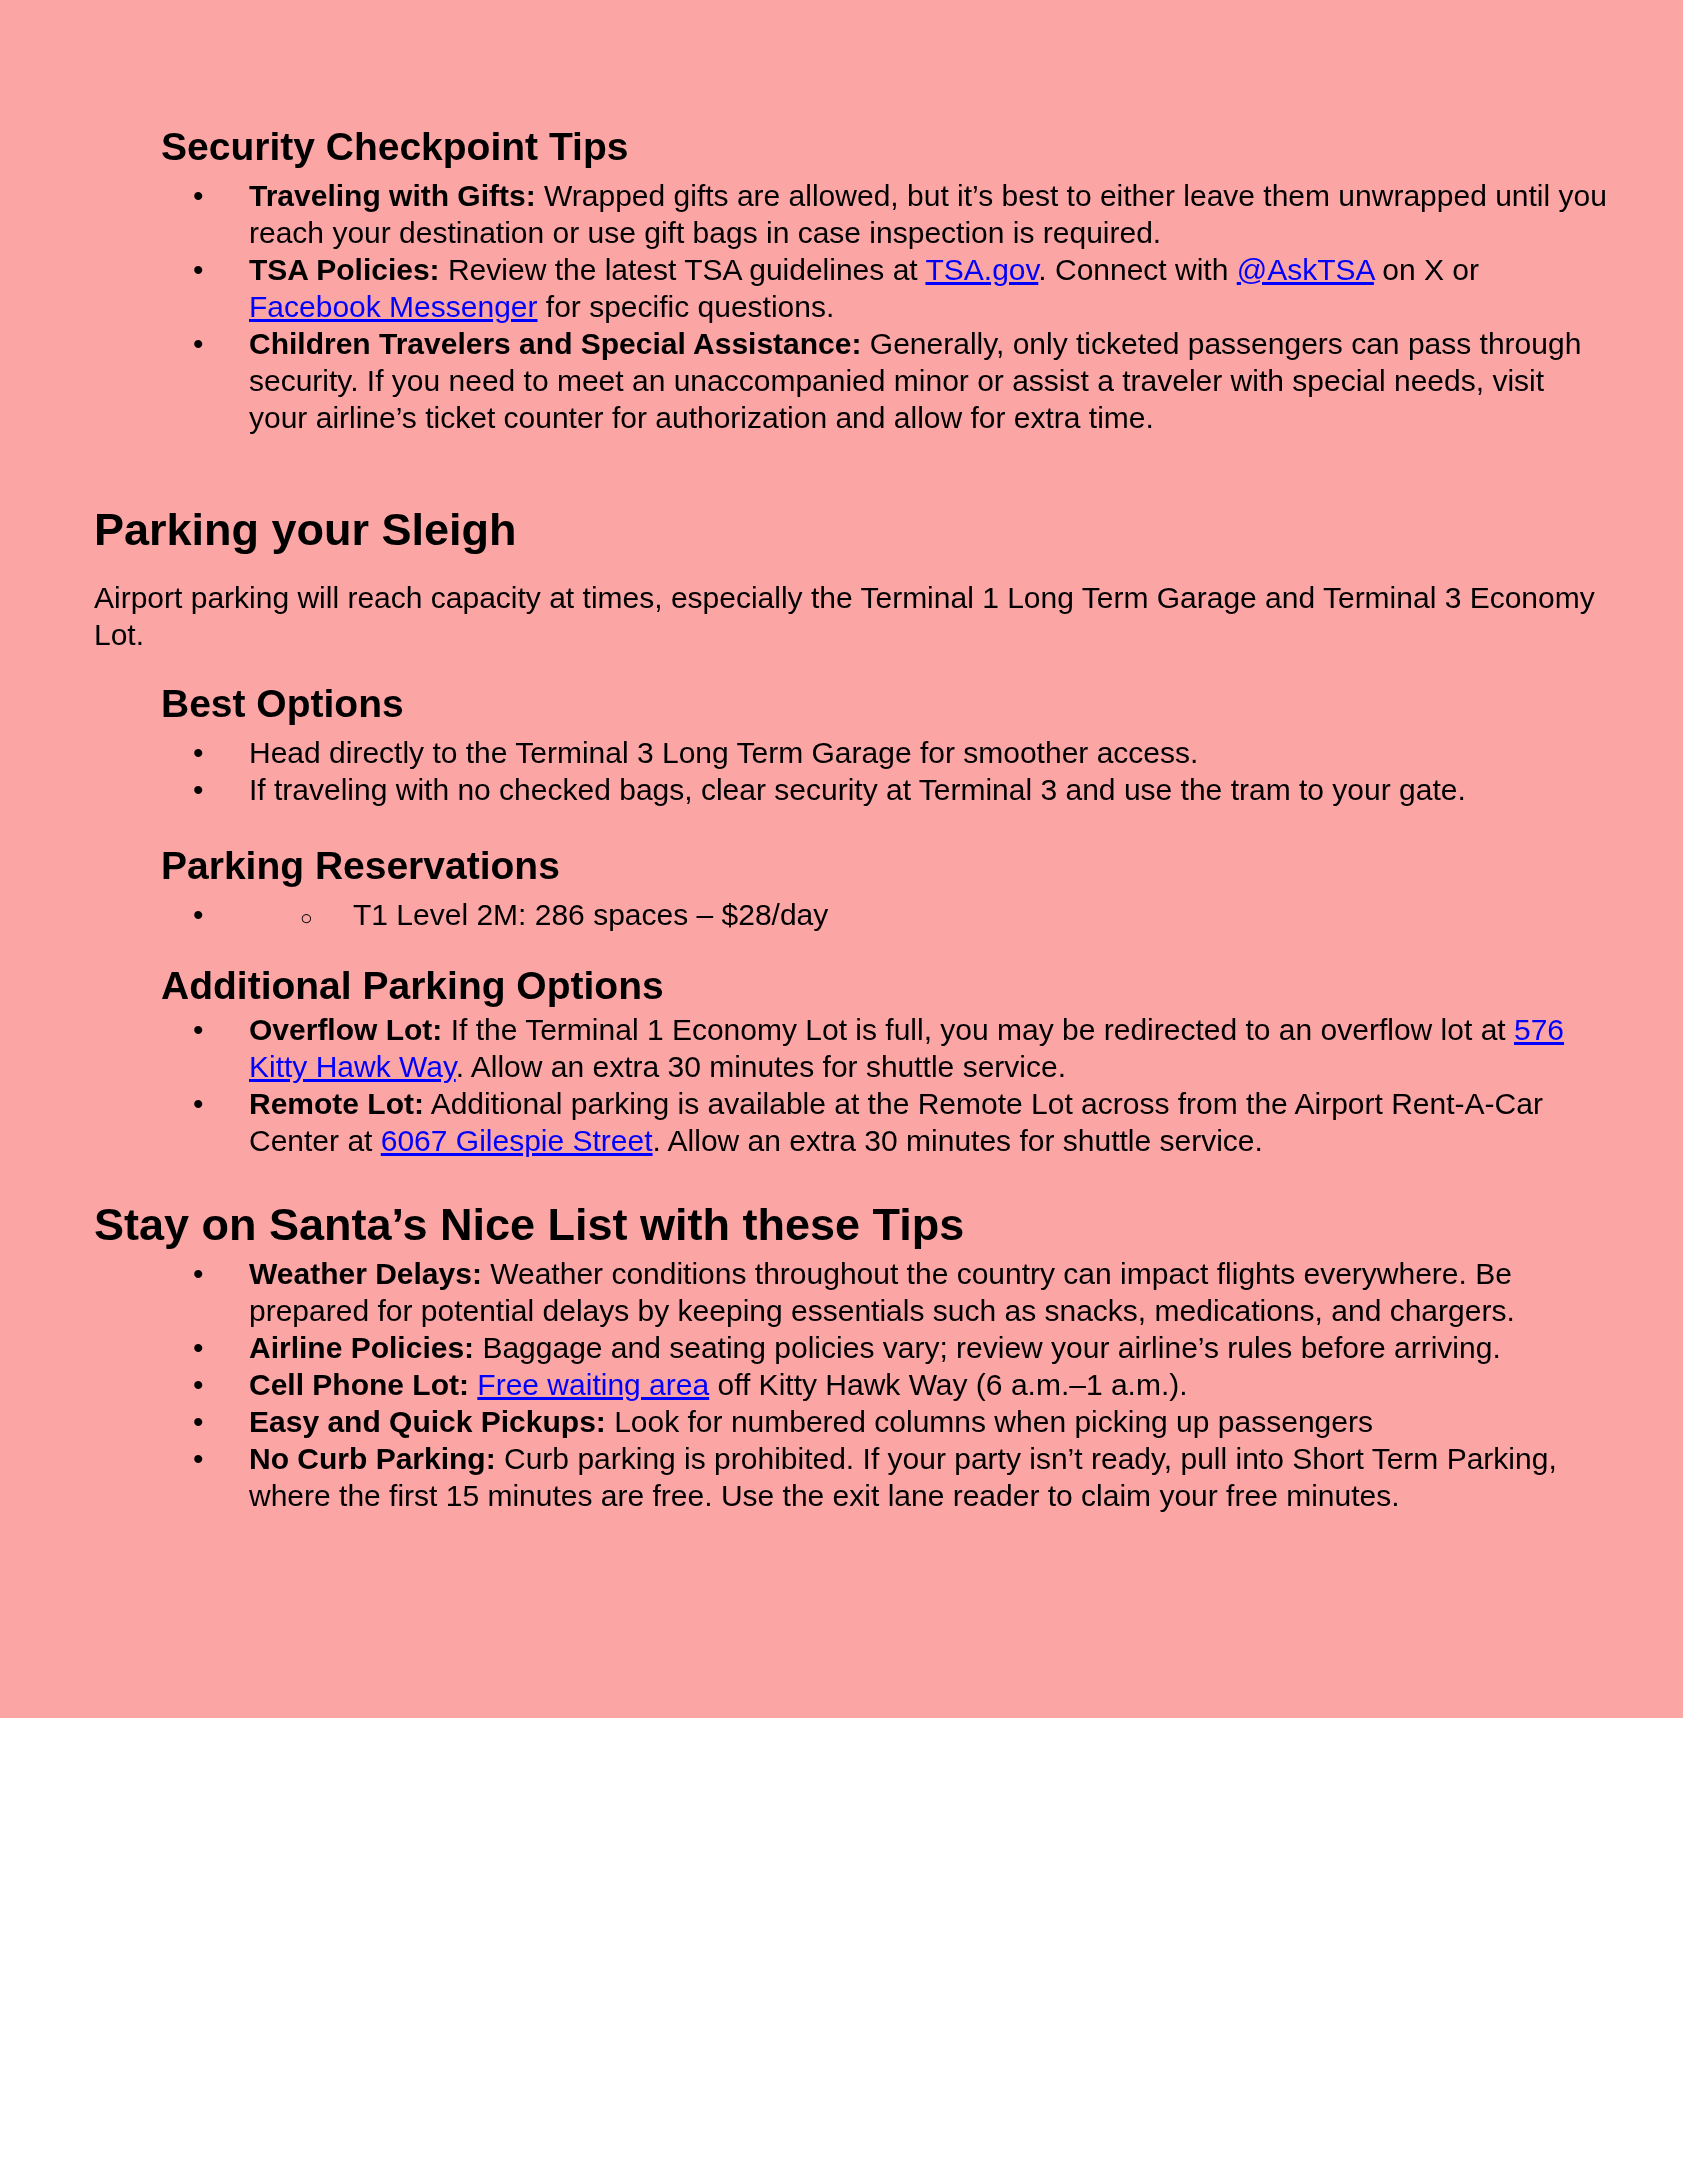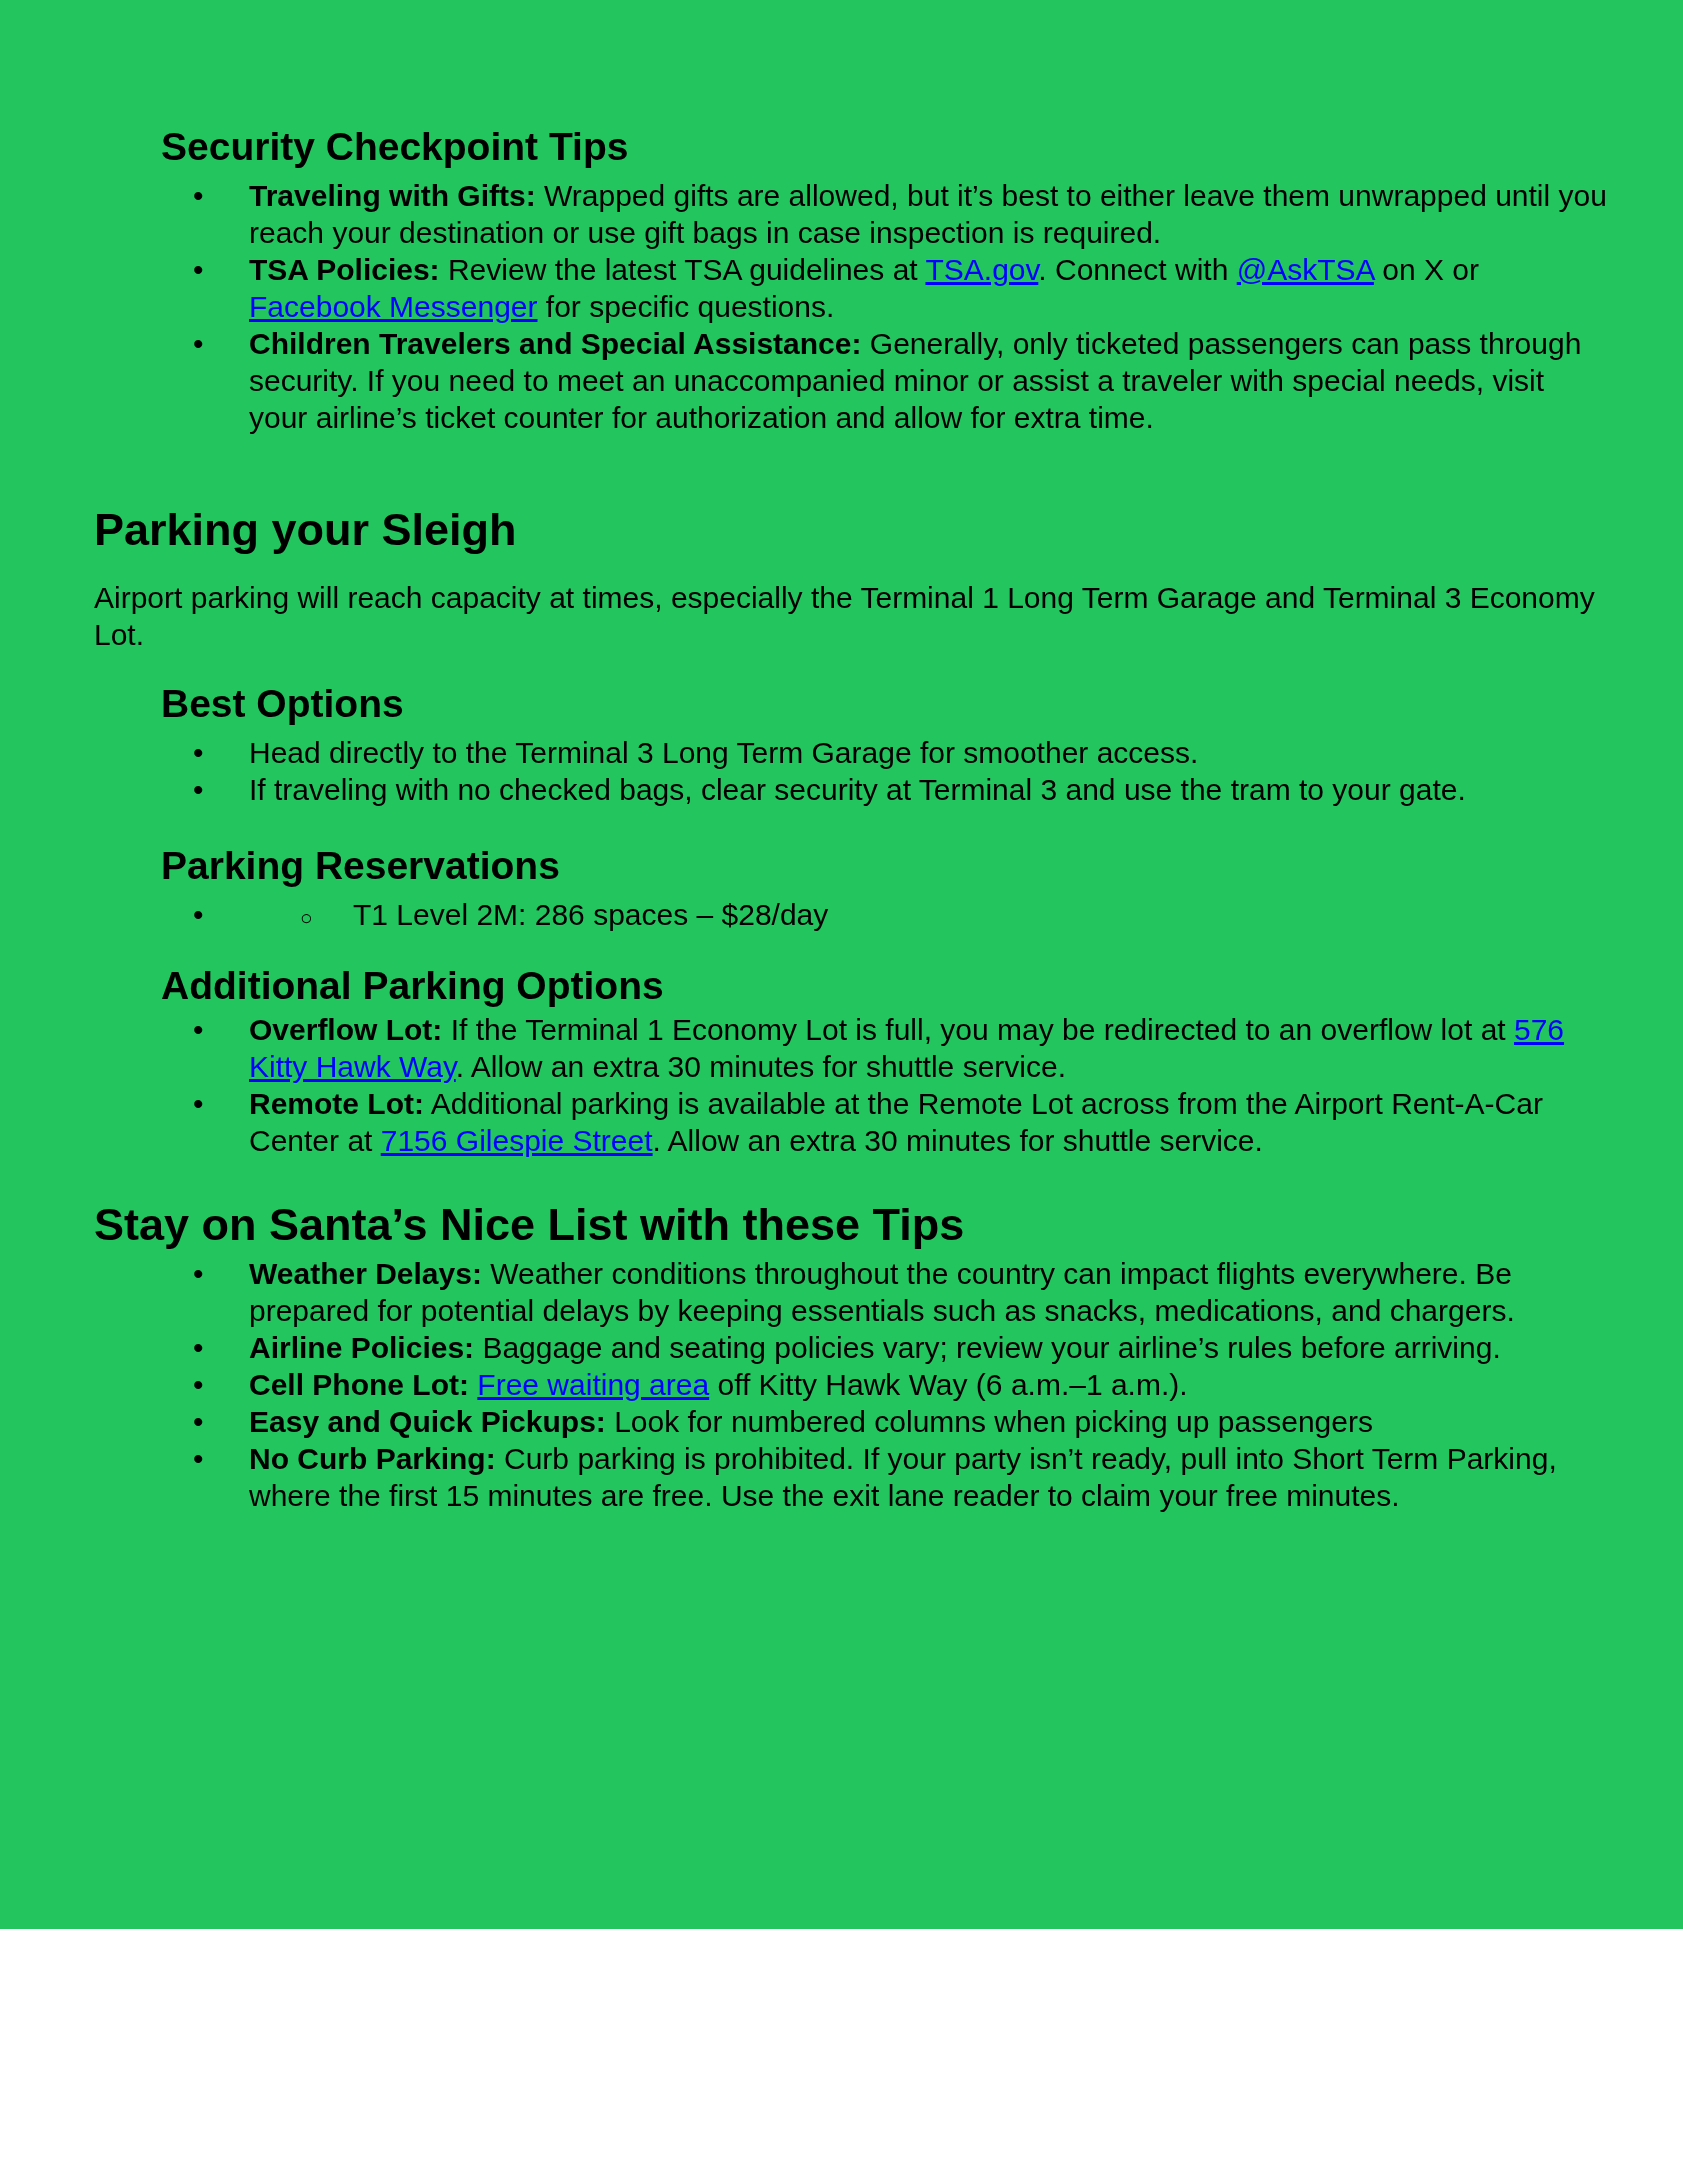--- a/index.html
+++ b/index.html
@@ -1,20 +1,20 @@
 <!DOCTYPE html>
 <html style="--link-color: #0000ff;"><head>
 <meta charset="utf-8">
 <style>
   html,body{margin:0;padding:0;background:#ffffff;}
   .page{
     position:relative;
-    width:1683px;height:1929px;
+    width:1683px;height:1718px;
     box-sizing:border-box;
-    background:#22c55e;
+    background:#fca5a5;
     color:#000000;
     font-family:"Liberation Sans","DejaVu Sans",sans-serif;
     padding:124px 74px 0 94px;
     overflow:hidden;
   }
   h1{font-size:45px;line-height:51px;font-weight:bold;margin:0;letter-spacing:0;}
   h2{font-size:39px;line-height:45px;font-weight:bold;margin:0 0 0 67px;}
   p.intro{font-size:30px;line-height:37px;margin:24px 0 0 0;}
   ul{list-style:none;margin:0;padding:0;}
   .l1>li{
@@ -75,21 +75,21 @@
     <li>
       <ul class="l2">
         <li>T1 Level 2M: 286 spaces – $28/day</li>
       </ul>
     </li>
   </ul>
 
   <h2 class="mt-h2-addl">Additional Parking Options</h2>
   <ul class="l1 mt-list-addl">
     <li><span class="b">Overflow Lot:</span><span> If the Terminal 1 Economy Lot is full, you may be redirected to an overflow lot at </span><a href="#" class="lnk">576 Kitty Hawk Way</a><span>. Allow an extra 30 minutes for shuttle service.</span></li>
-    <li><span class="b">Remote Lot:</span><span> Additional parking is available at the Remote Lot across from the Airport Rent-A-Car Center at </span><a href="#" class="lnk">7156 Gilespie Street</a><span>. Allow an extra 30 minutes for shuttle service.</span></li>
+    <li><span class="b">Remote Lot:</span><span> Additional parking is available at the Remote Lot across from the Airport Rent-A-Car Center at </span><a href="#" class="lnk">6067 Gilespie Street</a><span>. Allow an extra 30 minutes for shuttle service.</span></li>
   </ul>
 
   <h1 class="mt-h1-santa">Stay on Santa’s Nice List with these Tips</h1>
   <ul class="l1 mt-list-santa">
     <li><span class="b">Weather Delays:</span><span> Weather conditions throughout the country can impact flights everywhere. Be prepared for potential delays by keeping essentials such as snacks, medications, and chargers.</span></li>
     <li><span class="b">Airline Policies:</span><span> Baggage and seating policies vary; review your airline’s rules before arriving.</span></li>
     <li><span class="b">Cell Phone Lot:</span><span> </span><a href="#" class="lnk">Free waiting area</a><span> off Kitty Hawk Way (6 a.m.–1 a.m.).</span></li>
     <li><span class="b">Easy and Quick Pickups:</span><span> Look for numbered columns when picking up passengers</span></li>
     <li><span class="b">No Curb Parking:</span><span> Curb parking is prohibited. If your party isn’t ready, pull into Short Term Parking, where the first 15 minutes are free. Use the exit lane reader to claim your free minutes.</span></li>
   </ul>

